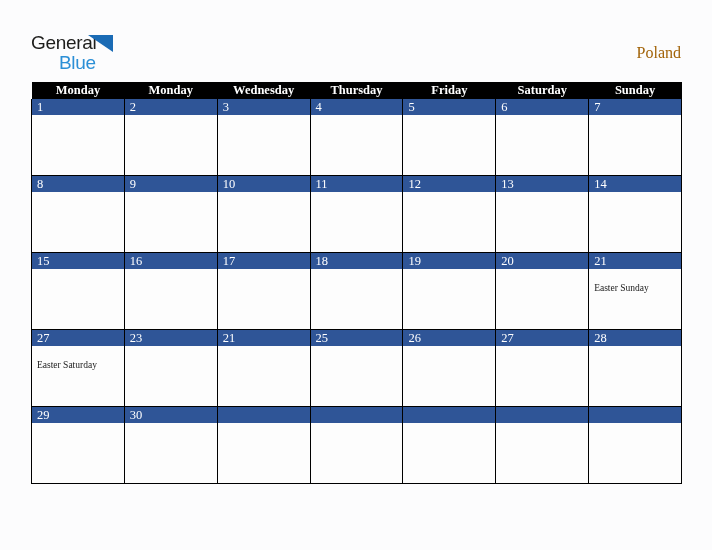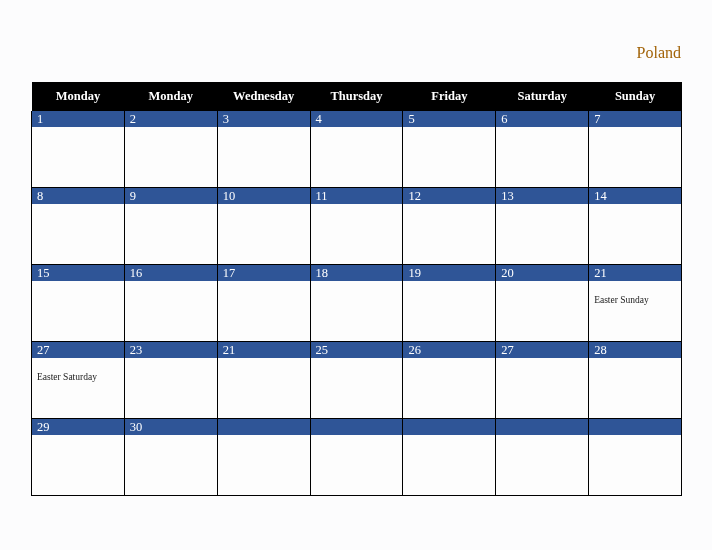--- a/index.html
+++ b/index.html
@@ -101,21 +101,21 @@
   }
   .calendar col {
     width: 92.86px;
   }
   .calendar th {
     background: #000000;
     color: #ffffff;
     font-family: "Liberation Serif", serif;
     font-size: 12.5px;
     font-weight: bold;
-    height: 29px;
+    height: 17px;
     padding: 0;
     text-align: center;
     border: none;
   }
   .calendar td {
     padding: 0;
     vertical-align: top;
     background: #fdfdfd;
     border-left: 1px solid #000000;
     border-right: 1px solid #000000;
@@ -146,20 +146,25 @@
     line-height: 11px;
   }
 </style>
 </head>
 <body>
 
 <div class="page">
 
   <div class="header">
 
+    <div class="logo">
+      <span class="logo-general">General</span>
+      <span class="logo-triangle"></span>
+      <span class="logo-blue">Blue</span>
+    </div>
 
 
     <div class="country">Poland</div>
 
   </div>
 
   <table class="calendar">
     <colgroup>
       <col>
         <col>

